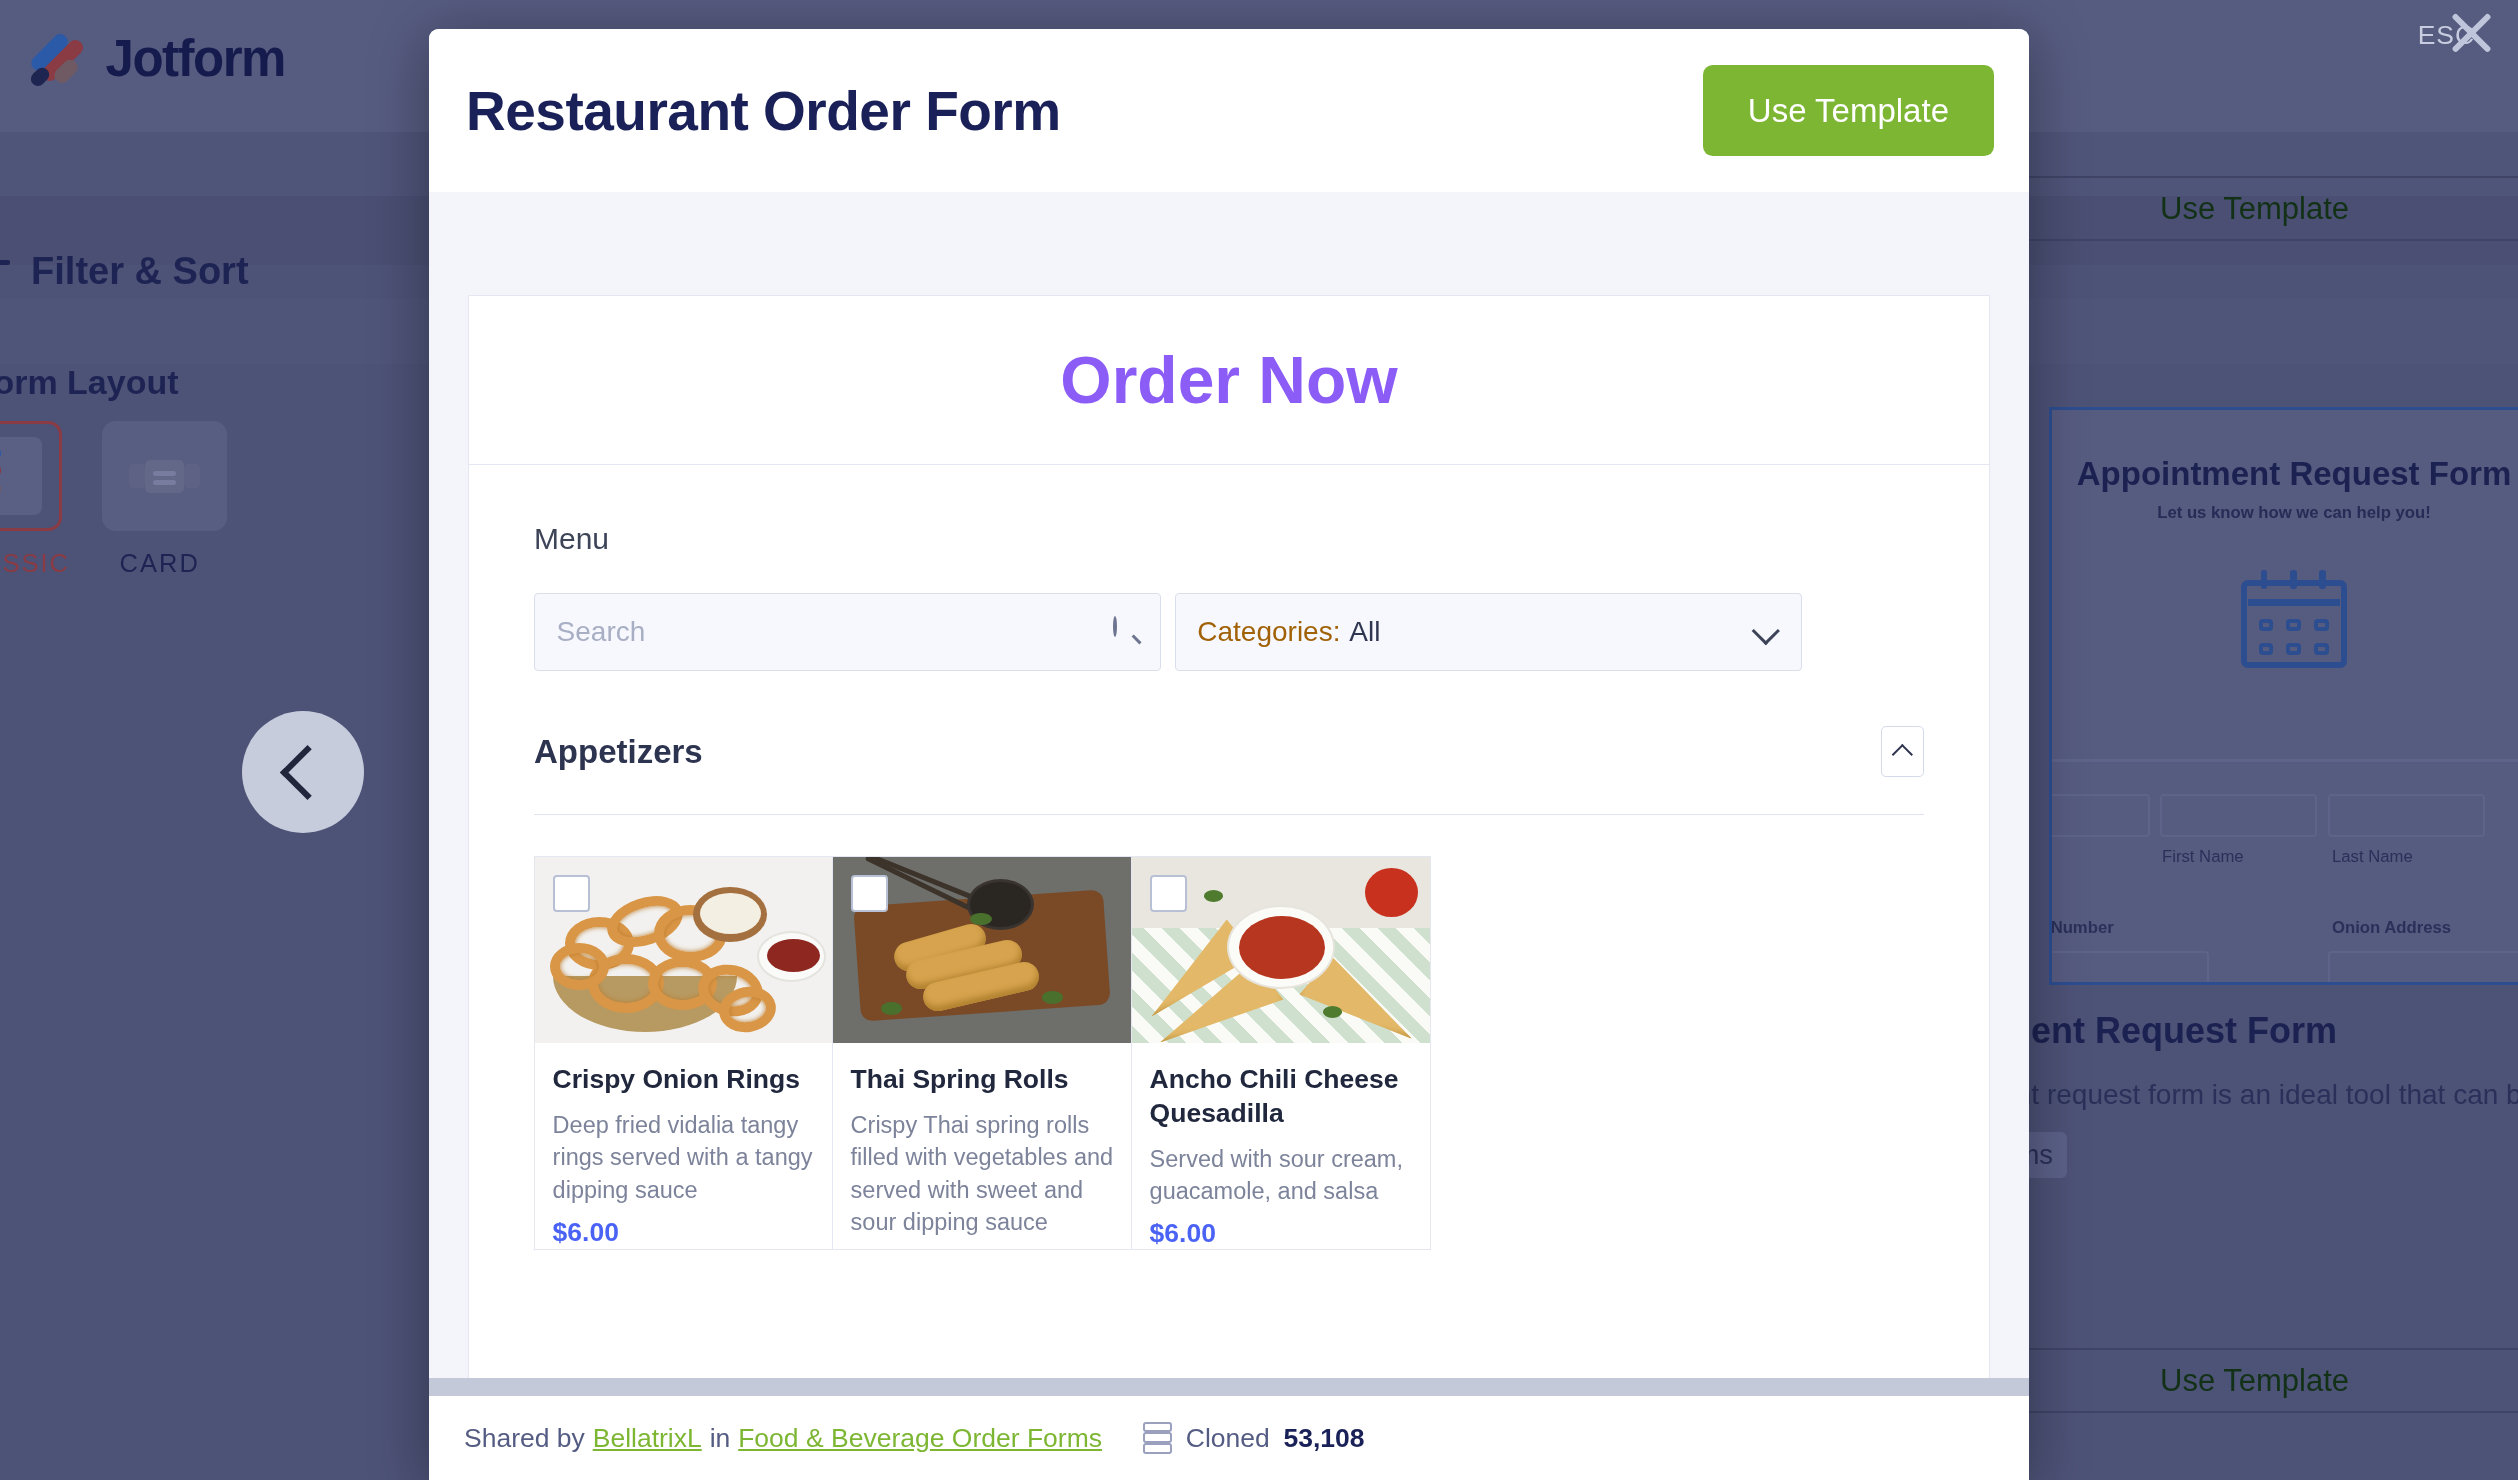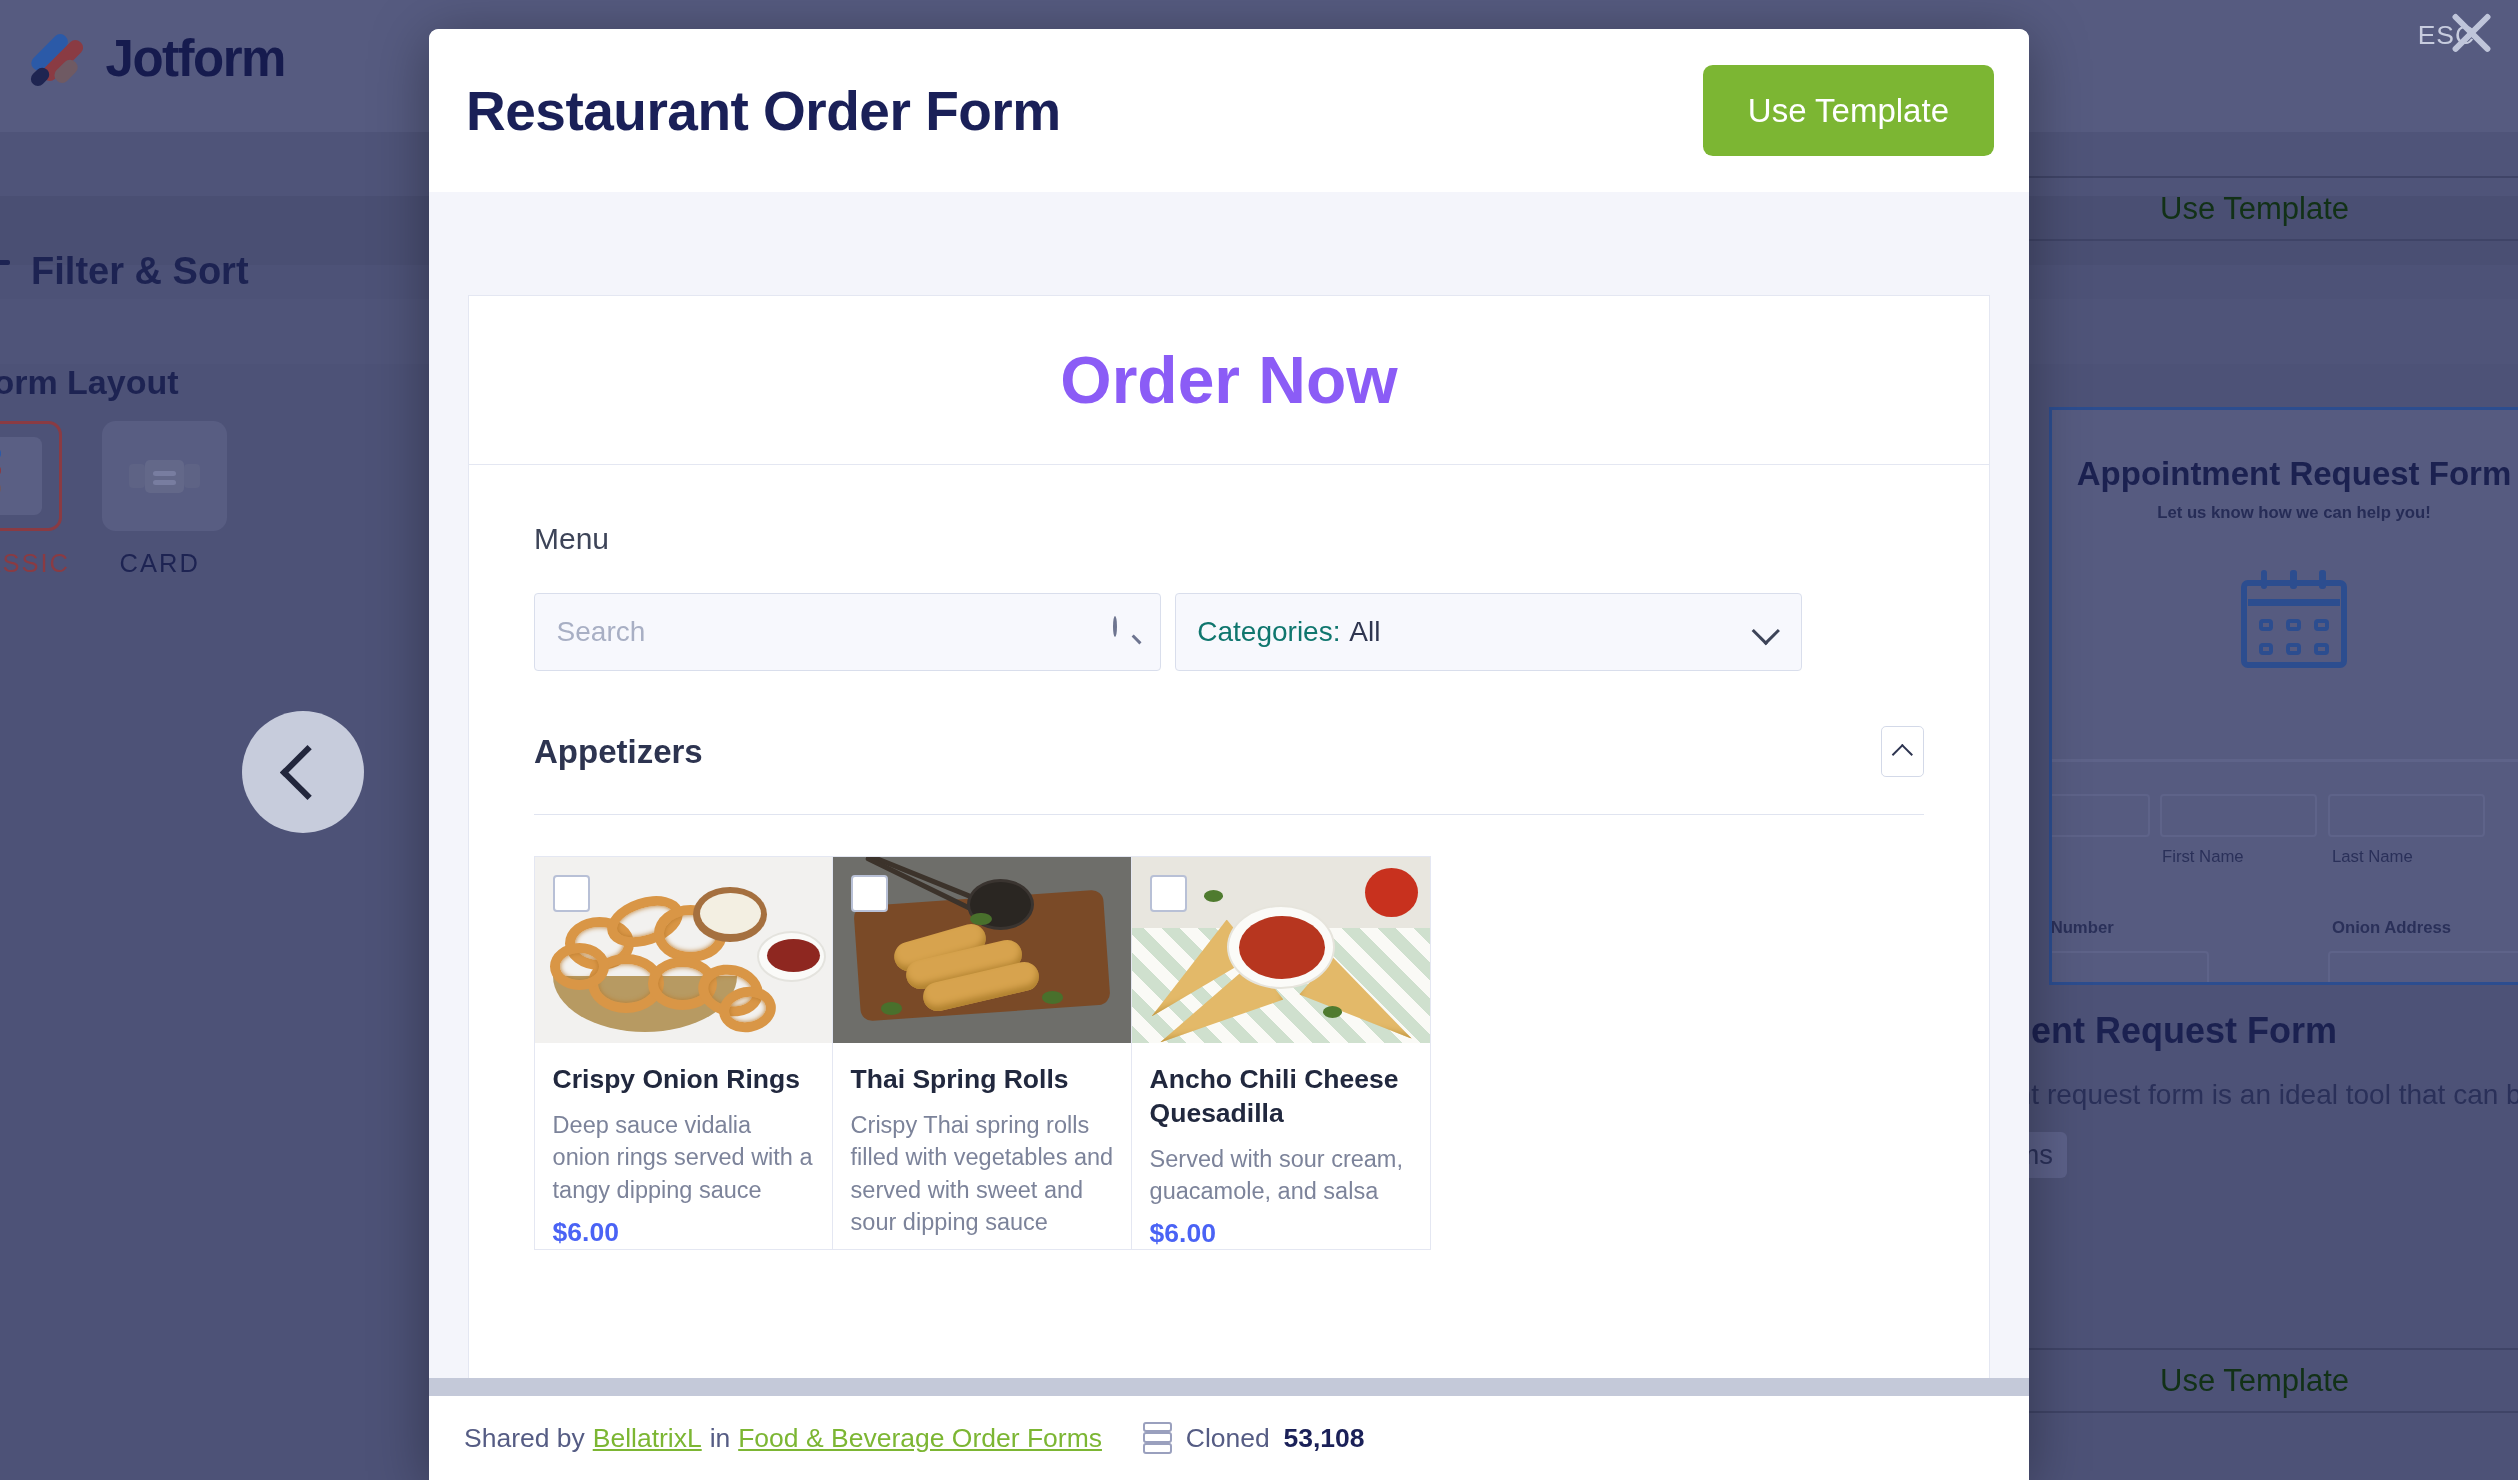--- a/index.html
+++ b/index.html
@@ -170,21 +170,21 @@
   .search-box input::placeholder { color: #A8AFC4; }
   .search-icon { position: absolute; right: 21.6px; top: 23.5px; width: 25.5px; height: 25.5px; }
   .search-icon .ring { width: 19.6px; height: 19.6px; border: 2.9px solid #6E7590; border-radius: 50%; }
   .search-icon .stem { position: absolute; right: 1px; bottom: -2px; width: 2.9px; height: 10.8px; background: #6E7590; transform: rotate(-45deg); }
 
   .category-box {
     position: relative; width: 627px; height: 78px;
     border: 1px solid #D9DEEC; background: #F7F8FD; border-radius: 3.9px;
     display: flex; align-items: center; padding: 0 21.6px; cursor: pointer;
   }
-  .cat-label { font-size: 28px; color: #0f766e; }
+  .cat-label { font-size: 28px; color: #a16207; }
   .cat-value { font-size: 28px; color: #2F3650; margin-left: 8.8px; }
   .cat-caret { position: absolute; right: 25.5px; top: 27.4px; width: 19.6px; height: 19.6px;
                border-right: 3.9px solid #3D4458; border-bottom: 3.9px solid #3D4458; transform: rotate(45deg); }
 
   .section-head {
     margin-top: 55px; display: flex; align-items: center; justify-content: space-between;
     padding-bottom: 37px; border-bottom: 1px solid #E0E4F0;
   }
   .section-title { font-size: 33px; font-weight: bold; color: #2D3450; }
   .collapse-btn {
@@ -430,21 +430,21 @@
                 <span class="bowl1">
                     <i></i>
                   </span>
                 <span class="bowl2">
                     <i></i>
                   </span>
               </div>
             </div>
             <div class="item-text">
               <div class="item-name">Crispy Onion Rings</div>
-              <div class="item-desc">Deep sauce vidalia onion rings served with a tangy dipping sauce</div>
+              <div class="item-desc">Deep fried vidalia tangy rings served with a tangy dipping sauce</div>
               <div class="item-price">$6.00</div>
             </div>
           </div>
 
           <div class="item-card">
             <div class="item-thumb">
               <span class="item-check"></span>
               <div class="photo ph-spring">
                 <span class="board"></span>
                 <span class="chop"></span>

